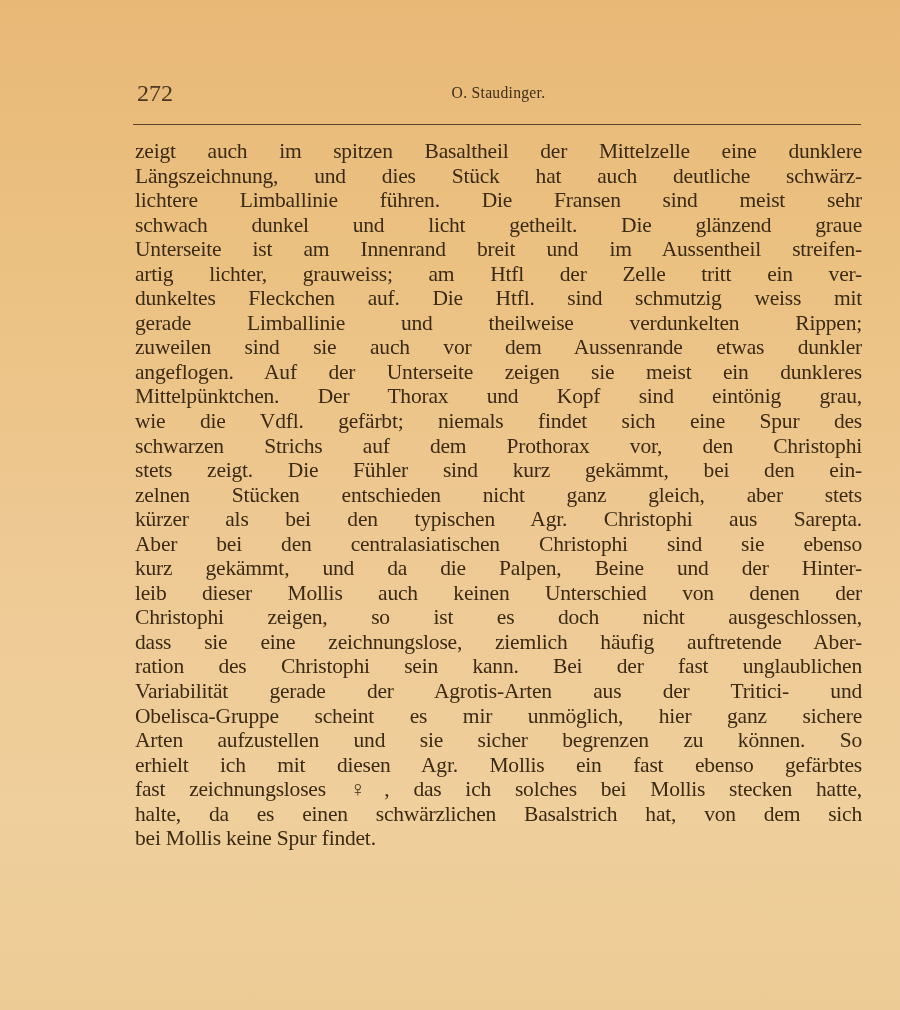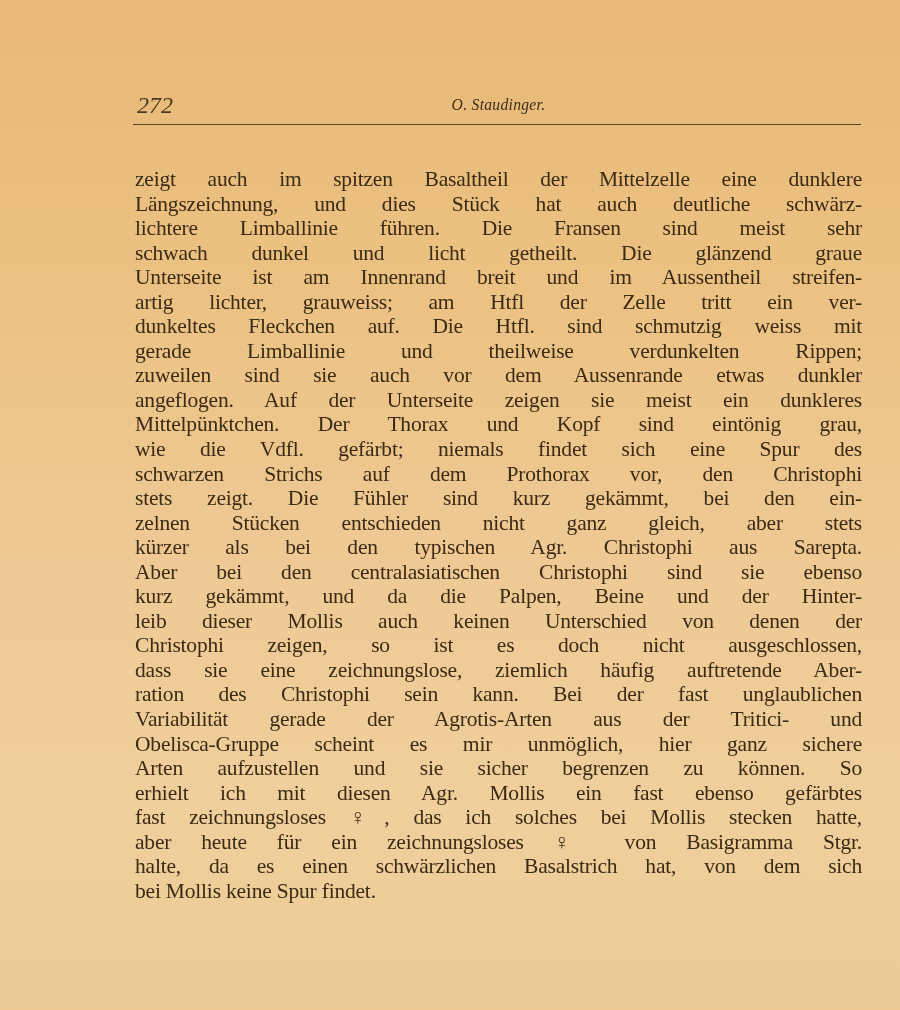--- a/index.html
+++ b/index.html
@@ -4,21 +4,21 @@
 <style>
   html, body { margin: 0; padding: 0; }
   body {
     width: 900px; height: 1010px; overflow: hidden;
     background: linear-gradient(180deg, #e8b877 0%, #ebc181 25%, #eec994 55%, #efcf9c 80%, #eccb95 100%);
     position: relative;
     font-family: "Liberation Serif", "DejaVu Serif", serif;
     color: #3a2a16;
   }
   .page-header {
-    position: absolute; left: 135px; top: 88px; width: 727px; height: 30px; font-style: italic;
+    position: absolute; left: 135px; top: 76px; width: 727px; height: 30px;
   }
   .page-number {
     position: absolute; left: 2px; top: 4px;
     font-size: 24px; color: #4a3820; letter-spacing: 0px;
   }
   .running-title {
     position: absolute; left: 0; right: 0; top: 7px; text-align: center;
     font-size: 17px; color: #3e2e18; letter-spacing: 0.3px;
     transform: scaleX(0.92);
   }
@@ -29,21 +29,21 @@
   .body-text {
     position: absolute; left: 135px; top: 139px; width: 727px;
   }
   .line {
     display: block; height: 24.55px; line-height: 24.55px;
     font-size: 21.5px; text-align: justify; text-align-last: justify;
     white-space: nowrap; overflow: visible; color: #3b2a14;
     letter-spacing: -0.2px;
   }
   .line.last { text-align-last: left; }
-  .line span.inner { display: inline-block; width: 100%; text-align: justify; text-align-last: justify; white-space: normal; margin-top: 28px; }
+  .line span.inner { display: inline-block; width: 100%; text-align: justify; text-align-last: justify; white-space: normal; }
   .line.last span.inner { text-align-last: left; }
 </style>
 </head>
 <body>
 
 <div class="page-header">
   <span class="page-number">272</span>
   <div class="running-title">O. Staudinger.</div>
 </div>
 <div class="header-rule"></div>
@@ -69,16 +69,15 @@
   <div class="line"><span class="inner">kurz gekämmt, und da die Palpen, Beine und der Hinter-</span></div>
   <div class="line"><span class="inner">leib dieser Mollis auch keinen Unterschied von denen der</span></div>
   <div class="line"><span class="inner">Christophi zeigen, so ist es doch nicht ausgeschlossen,</span></div>
   <div class="line"><span class="inner">dass sie eine zeichnungslose, ziemlich häufig auftretende Aber-</span></div>
   <div class="line"><span class="inner">ration des Christophi sein kann. Bei der fast unglaublichen</span></div>
   <div class="line"><span class="inner">Variabilität gerade der Agrotis-Arten aus der Tritici- und</span></div>
   <div class="line"><span class="inner">Obelisca-Gruppe scheint es mir unmöglich, hier ganz sichere</span></div>
   <div class="line"><span class="inner">Arten aufzustellen und sie sicher begrenzen zu können. So</span></div>
   <div class="line"><span class="inner">erhielt ich mit diesen Agr. Mollis ein fast ebenso gefärbtes</span></div>
   <div class="line"><span class="inner">fast zeichnungsloses ♀, das ich solches bei Mollis stecken hatte,</span></div>
-  <div class="line"><span class="inner">aber heute für ein zeichnungsloses ♀ von Basigramma Stgr.</span></div>
   <div class="line"><span class="inner">halte, da es einen schwärzlichen Basalstrich hat, von dem sich</span></div>
   <div class="line last"><span class="inner">bei Mollis keine Spur findet.</span></div>
 </div>
 
 </body></html>

